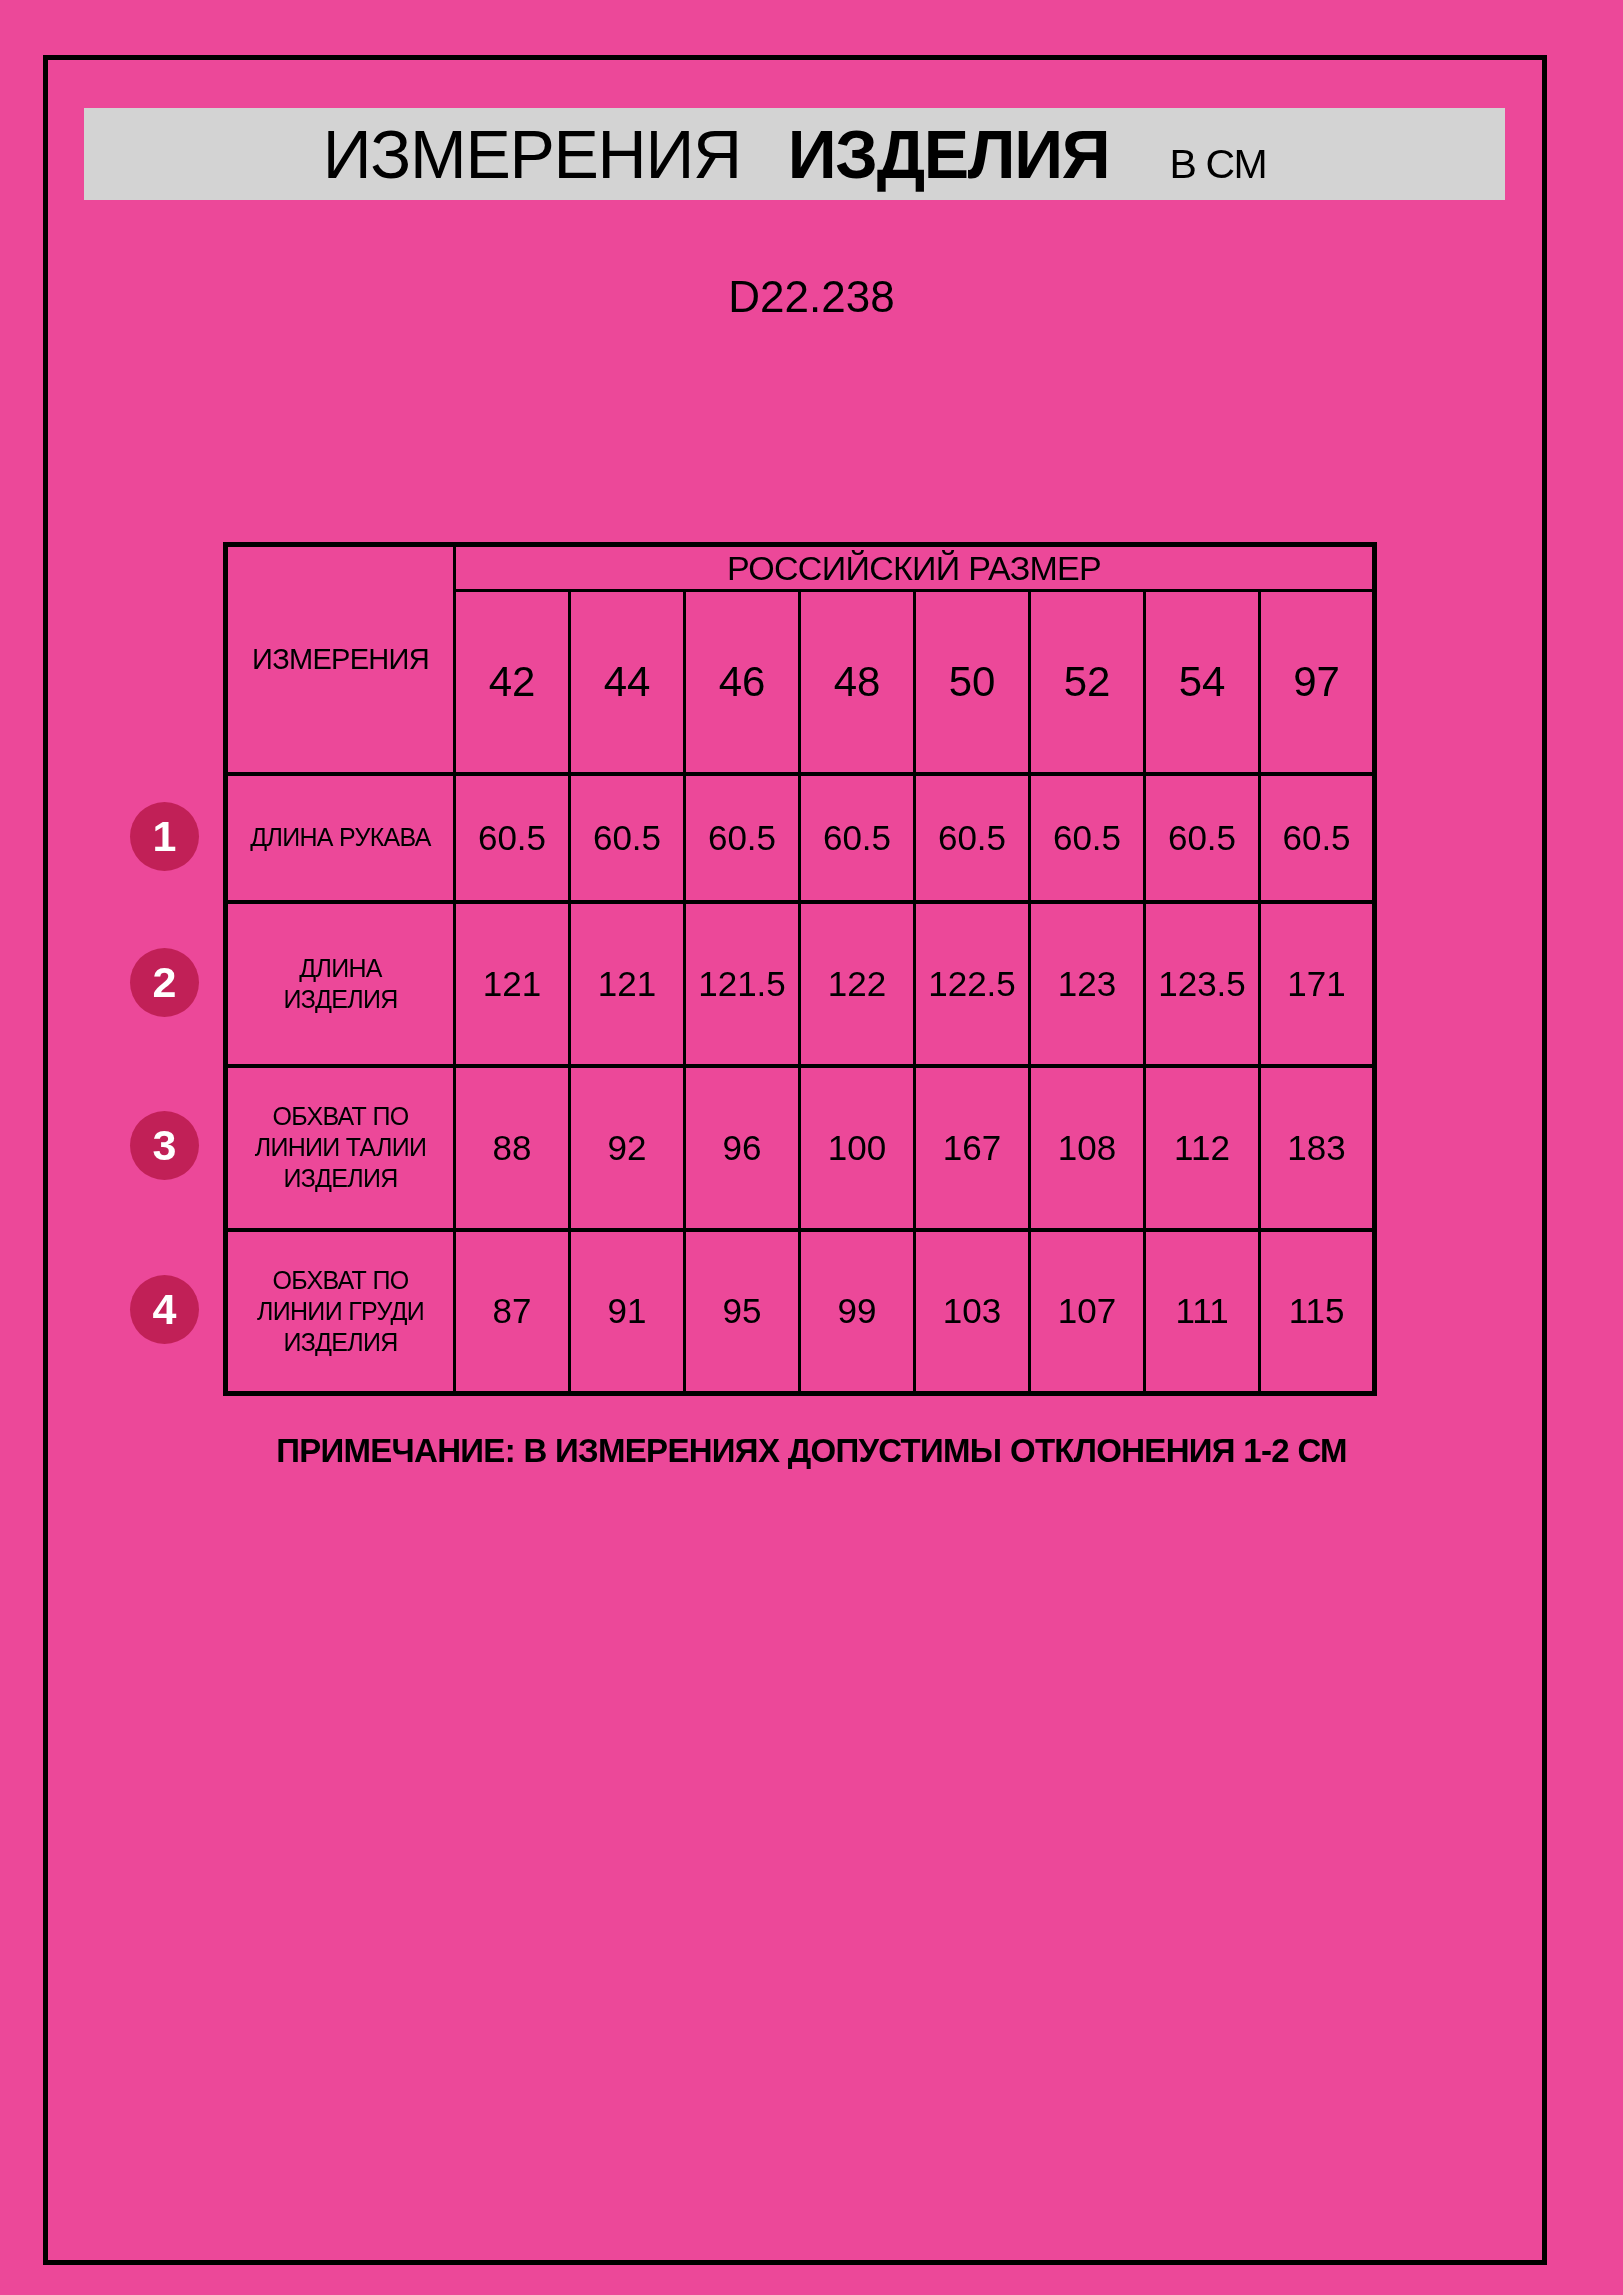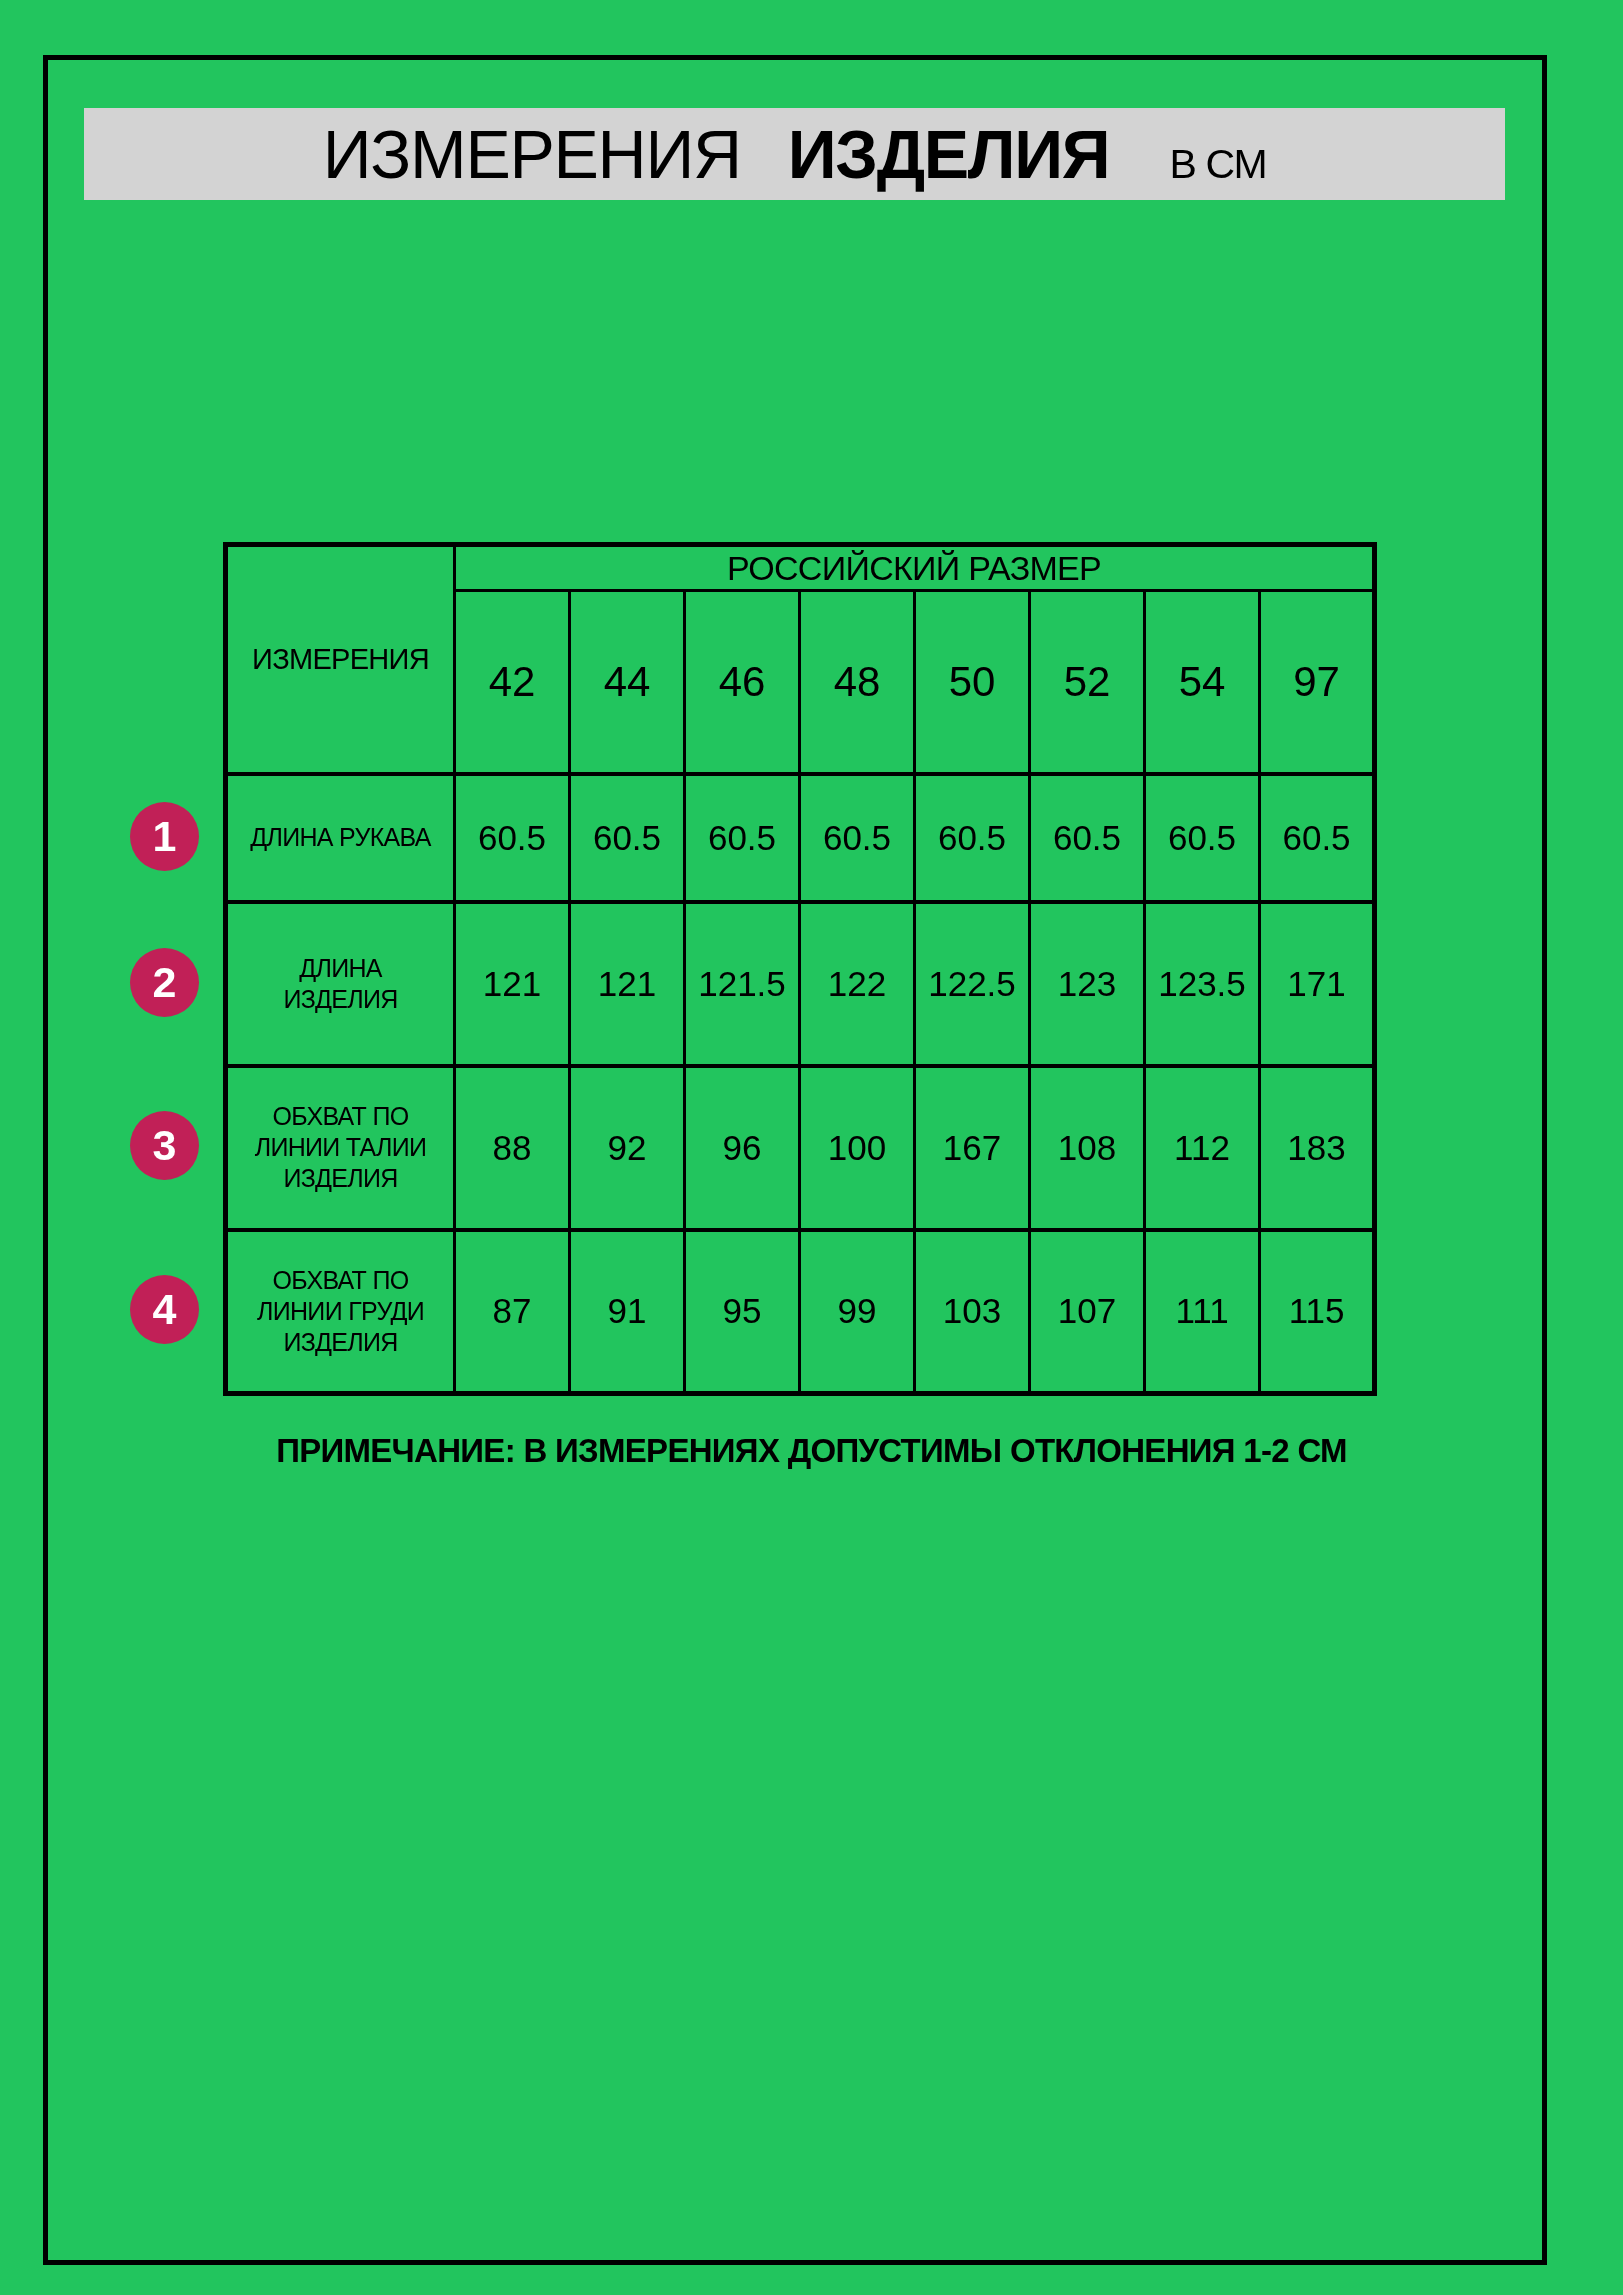--- a/index.html
+++ b/index.html
@@ -1,19 +1,19 @@
 <!DOCTYPE html>
 <html style="font-size:10.5px"><head>
 <meta charset="utf-8">
 <style>
   html,body { margin:0; padding:0; background:#ffffff; }
   .page {
     position:relative;
     width:1623px; height:2295px;
-    background:#22c55e;
+    background:#ec4899;
     font-family:"Liberation Sans", sans-serif;
     color:#000;
     overflow:hidden;
   }
   
   .frame {
     position:absolute;
     left:43px; top:55px;
     width:1504px; height:2210px;
     border:5.2px solid #000;
@@ -94,20 +94,21 @@
 <body>
 
 <div class="page">
 
   <div class="frame"></div>
 
   <div class="banner">
     <span class="title-main">ИЗМЕРЕНИЯ</span><span class="title-bold">ИЗДЕЛИЯ</span><span class="title-unit">В СМ</span>
   </div>
 
+  <div class="code">D22.238</div>
 
 
   <table class="meas">
     <colgroup>
       <col class="c-label">
       <col class="c-size">
         <col class="c-size">
         <col class="c-size">
         <col class="c-size">
       <col class="c-size">

